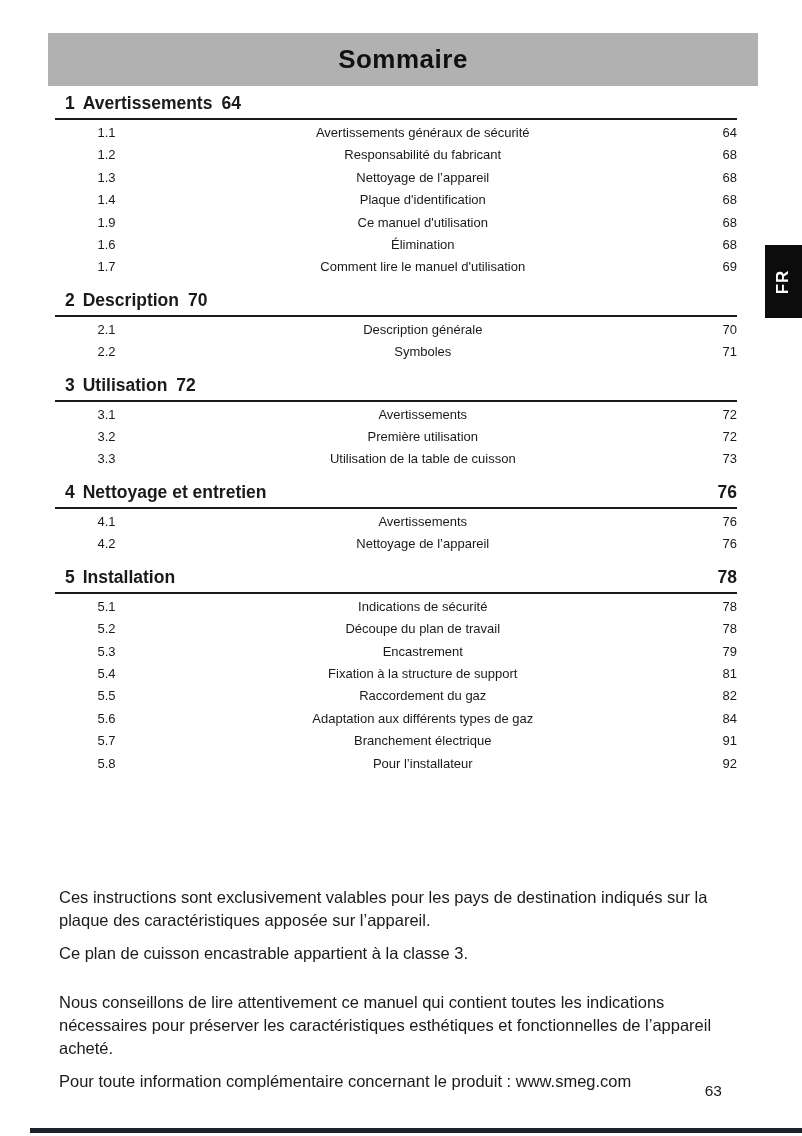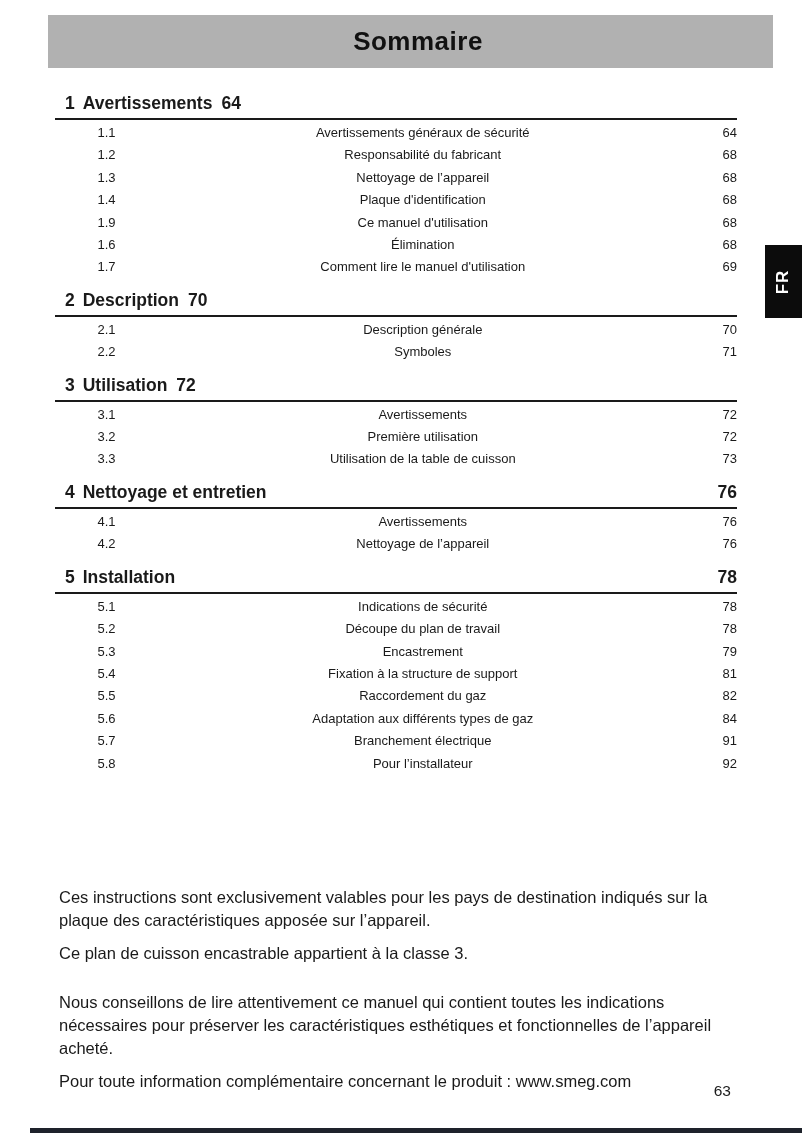--- a/index.html
+++ b/index.html
@@ -1,40 +1,40 @@
 <!DOCTYPE html>
 <html><head>
 <meta charset="utf-8">
 <style>
   html,body{margin:0;padding:0;background:#fff;}
   .page{position:relative;width:802px;height:1136px;background:#ffffff;
         font-family:"Liberation Sans",sans-serif;color:#1a1a1a;overflow:hidden;}
-  .header-bar{position:absolute;left:48px;top:15px;width:710px;height:53px;
-        background:#b1b1b1;display:flex;align-items:center;justify-content:center;padding-left:15px;}
+  .header-bar{position:absolute;left:48px;top:33px;width:710px;height:53px;
+        background:#b1b1b1;display:flex;align-items:center;justify-content:center;}
   .header-bar h1{margin:0;font-size:26px;font-weight:bold;letter-spacing:.5px;color:#111;}
   .lang-tab{position:absolute;left:765px;top:245px;width:37px;height:73px;background:#0c0c0c;
         display:flex;align-items:center;justify-content:center;}
   .lang-tab span{transform:rotate(-90deg);color:#fff;font-weight:bold;font-size:17px;letter-spacing:1px;}
   .toc{position:absolute;left:55px;top:93px;width:682px;}
   .sec{margin-top:11px;}
   .sec:first-child{margin-top:0;}
   .sec-head{font-size:17.5px;font-weight:bold;line-height:21px;padding:0 0 4px 10px;
         border-bottom:2px solid #1a1a1a;display:flex;align-items:baseline;}
   .sec-head .num{margin-right:8px;}
   .sec-head .pg-inline{margin-left:9px;}
   .sec-head .pg-right{margin-left:auto;}
   .entries{margin-top:2px;}
   .entry{display:flex;line-height:22.4px;font-size:13px;padding-left:35px;text-align:center;}
   .entry .num{width:33px;flex:none;}
   .entry .title{flex:1;}
   .entry .pg{flex:none;}
   .notes{position:absolute;left:50px;top:877px;width:688px;font-size:16.5px;line-height:23.3px;}
   .notes p{margin:9px;}
   .notes p.gap{margin-top:26px;}
-  .folio{position:absolute;top:1082px;right:71px;font-size:15.5px;}
+  .folio{position:absolute;top:1082px;right:80px;font-size:15.5px;}
   .bottom-bar{position:absolute;left:30px;top:1128px;width:772px;height:5px;background:#1e222b;}
 </style>
 </head>
 <body>
 
 <div class="page">
 
   <div class="header-bar">
     <h1>Sommaire</h1>
   </div>

